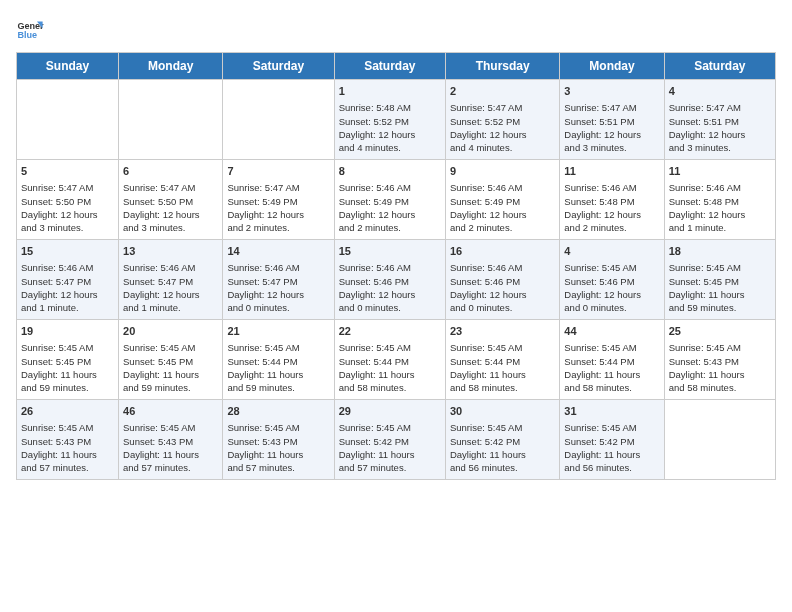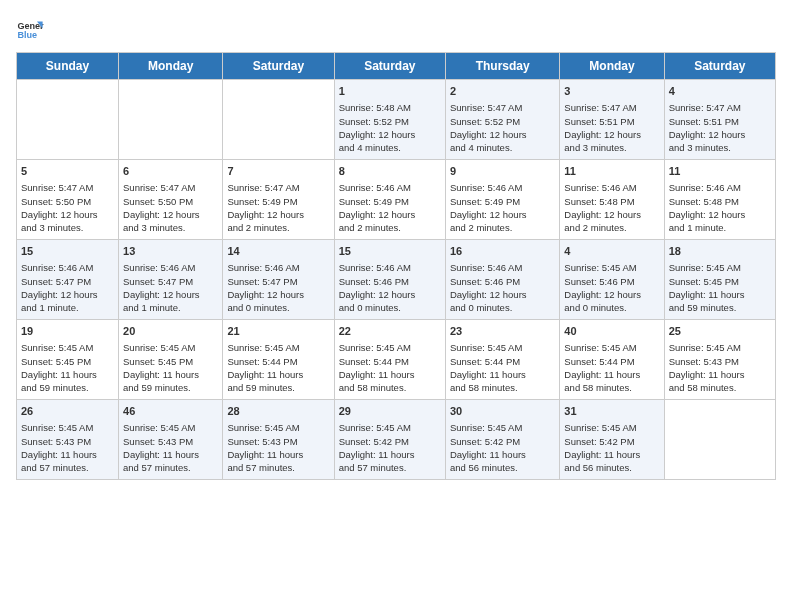--- a/index.html
+++ b/index.html
@@ -276,21 +276,21 @@
           <div class="day-info">and 58 minutes.</div>
         </td>
         <td>
           <div class="day-num">23</div>
           <div class="day-info">Sunrise: 5:45 AM</div>
           <div class="day-info">Sunset: 5:44 PM</div>
           <div class="day-info">Daylight: 11 hours</div>
           <div class="day-info">and 58 minutes.</div>
         </td>
         <td>
-          <div class="day-num">40</div>
+          <div class="day-num">44</div>
           <div class="day-info">Sunrise: 5:45 AM</div>
           <div class="day-info">Sunset: 5:44 PM</div>
           <div class="day-info">Daylight: 11 hours</div>
           <div class="day-info">and 58 minutes.</div>
         </td>
         <td>
           <div class="day-num">25</div>
           <div class="day-info">Sunrise: 5:45 AM</div>
           <div class="day-info">Sunset: 5:43 PM</div>
           <div class="day-info">Daylight: 11 hours</div>

